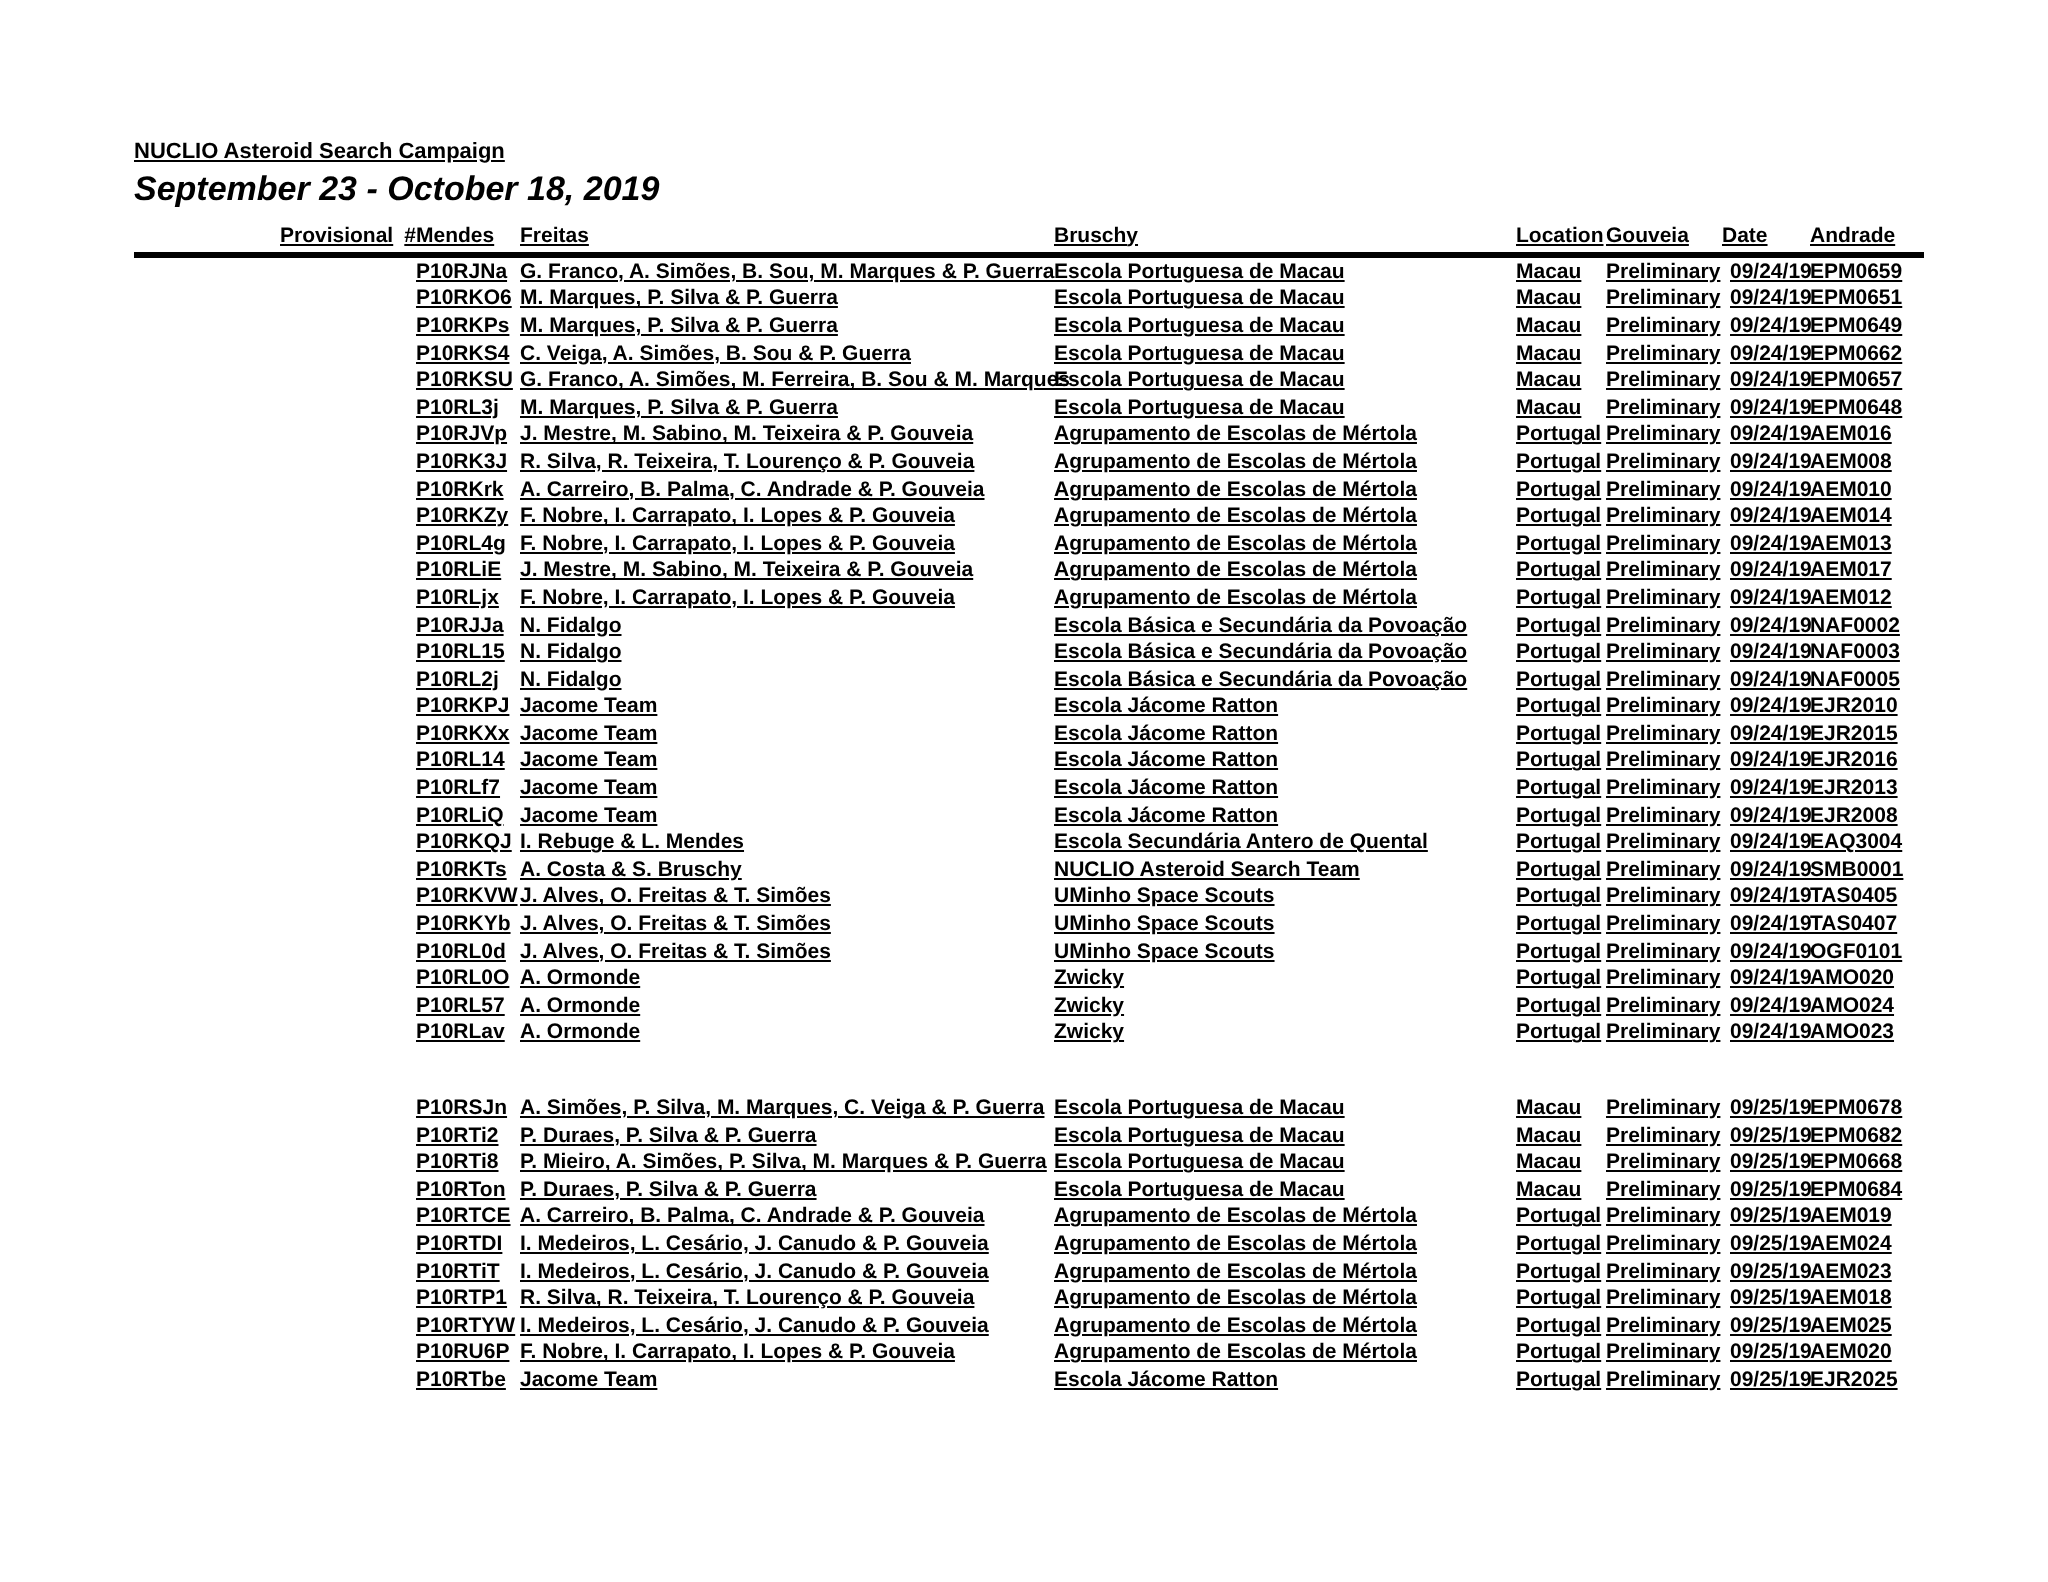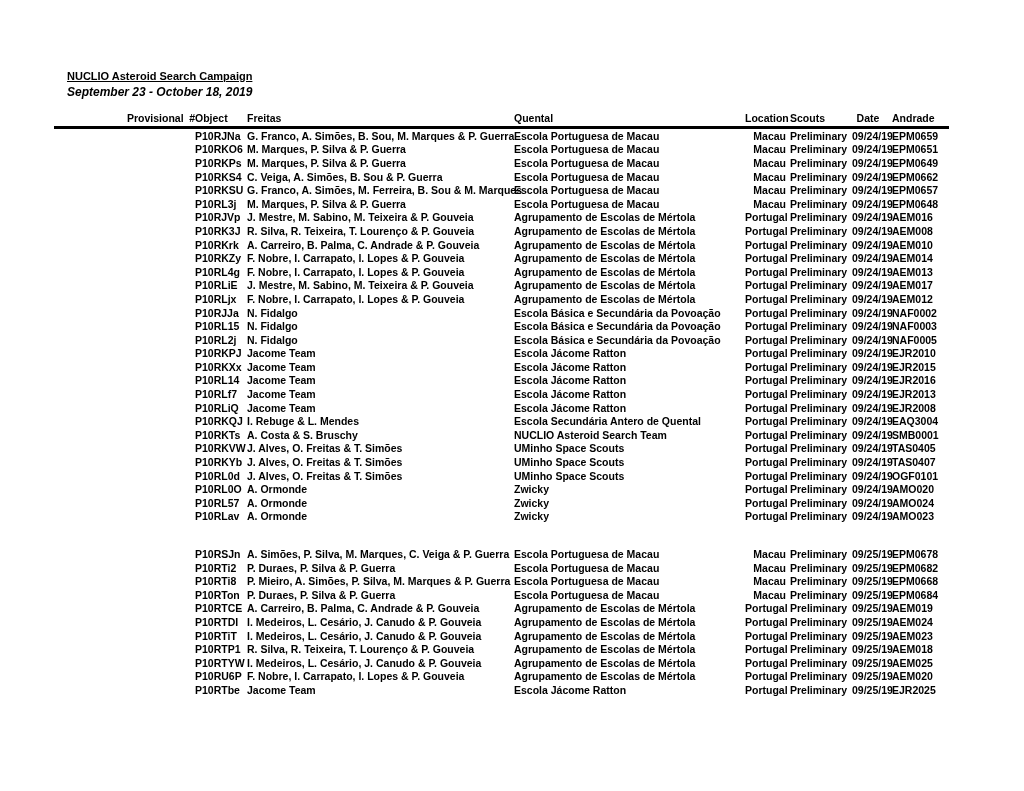--- a/index.html
+++ b/index.html
@@ -10,67 +10,67 @@
     font-family:"Liberation Sans",sans-serif;
     overflow:hidden;
   }
   .doc-title{
     position:absolute;left:67px;top:70px;
     font-size:11px;font-weight:700;text-decoration:underline;
     white-space:nowrap;
   }
   .doc-subtitle{
     position:absolute;left:67px;top:85px;
-    font-size:12px;font-weight:700;font-style:italic;
+    font-size:17px;font-weight:700;font-style:italic;
     white-space:nowrap;
   }
   .table{
-    position:absolute;left:54px;top:109px;width:895px;
+    position:absolute;left:67px;top:109px;width:895px;text-decoration:underline;
   }
   .grid-row{
     display:grid;
     grid-template-columns:73px 60px 8px 52px 267px 231px 41px 62px 44px 57px;
     align-items:center;
     font-size:10.5px;font-weight:700;
     height:13.6px;
     white-space:nowrap;
   }
   .header-row{
     height:17px;
     border-bottom:3px solid #000;
   }
   .total-row{height:15px;}
   .cell{overflow:visible;}
   .c-num{text-align:right;}
-  .c-loc{text-align:right;}
+  .c-loc{}
   .c-status{padding-left:4px;}
   .c-date{padding-left:4px;text-align:center;}
-  .h-date{text-align:center;padding-right:4px;}
+  .h-date{text-align:left;padding-right:4px;}
   .section-gap{height:24px;}
   .rows{}
 </style>
 </head>
 <body>
 
 <div class="page">
 
   <div class="doc-title">NUCLIO Asteroid Search Campaign</div>
   <div class="doc-subtitle">September 23 - October 18, 2019</div>
 
   <div class="table">
 
     <div class="grid-row header-row">
       <div class="cell"></div>
       <div class="cell">Provisional</div>
       <div class="cell c-num">#</div>
-      <div class="cell">Object</div>
+      <div class="cell">Mendes</div>
       <div class="cell">Freitas</div>
-      <div class="cell">Quental</div>
+      <div class="cell">Bruschy</div>
       <div class="cell c-loc">Location</div>
-      <div class="cell c-status">Scouts</div>
+      <div class="cell c-status">Gouveia</div>
       <div class="cell h-date">Date</div>
       <div class="cell">Andrade</div>
     </div>
 
 
     <div class="rows" id="rows-container">
   <div class="grid-row">
     <div class="cell"></div>
     <div class="cell"></div>
     <div class="cell c-num"></div>

